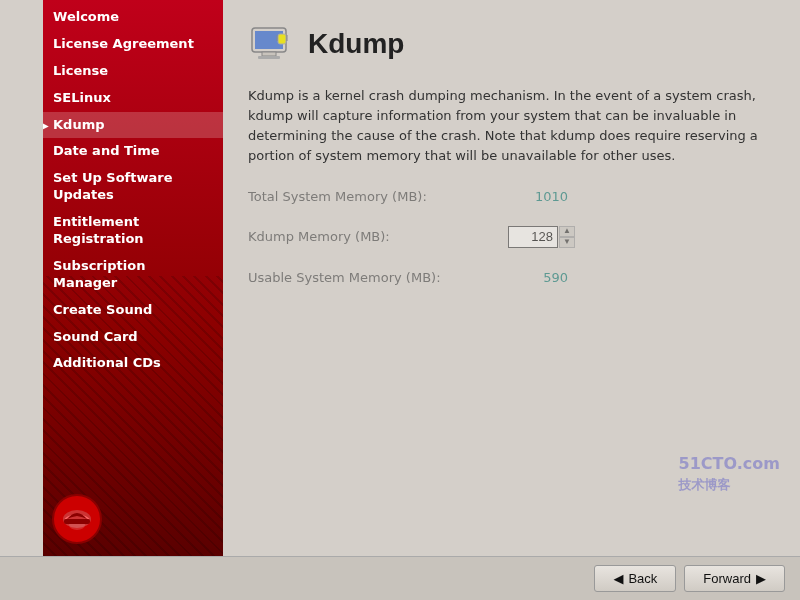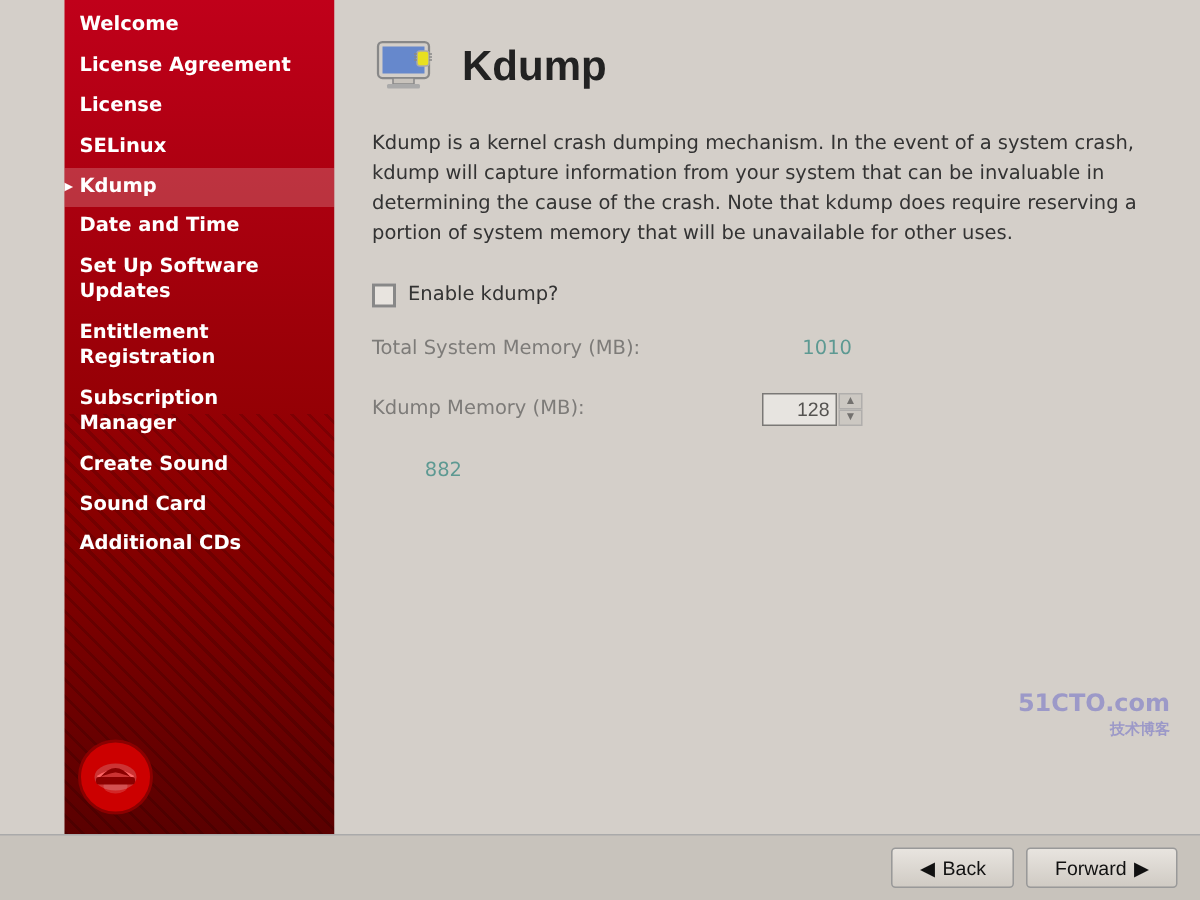--- a/index.html
+++ b/index.html
@@ -296,48 +296,45 @@
           <line x1="38" y1="16" x2="40" y2="16" stroke="#888" stroke-width="1"></line>
           <line x1="38" y1="18" x2="40" y2="18" stroke="#888" stroke-width="1"></line>
           <line x1="38" y1="20" x2="40" y2="20" stroke="#888" stroke-width="1"></line>
         </svg>
       </div>
       <h1 class="page-title">Kdump</h1>
     </div>
 
     <p class="page-description">Kdump is a kernel crash dumping mechanism. In the event of a system crash, kdump will capture information from your system that can be invaluable in determining the cause of the crash. Note that kdump does require reserving a portion of system memory that will be unavailable for other uses.</p>
 
-    <div class="enable-row">
-      <input type="checkbox" class="enable-checkbox" id="enable-kdump" style="">
-      <label class="enable-label" for="enable-kdump">Enable kdump?</label>
-    </div>
 
     <div class="memory-fields">
       <div class="memory-row">
         <span class="memory-label">Total System Memory (MB):</span>
         <span class="memory-value">1010</span>
       </div>
       <div class="memory-row">
         <span class="memory-label">Kdump Memory (MB):</span>
         <div class="spinbox-wrapper">
           <input type="text" class="spinbox-input" value="128" style="">
           <div class="spinbox-buttons">
             <button class="spinbox-btn">▲</button>
             <button class="spinbox-btn">▼</button>
           </div>
         </div>
       </div>
       <div class="memory-row">
-        <span class="memory-value">882</span>
+        <span class="memory-label">Usable System Memory (MB):</span>
+        <span class="memory-value">590</span>
       </div>
     </div>
 
     <div class="watermark">
       <div>51CTO.com</div>
-      <div style="font-size:10px;text-align:right;">技术博客</div>
+      <div style="font-size:13px;">技术博客</div>
     </div>
   </div>
 </div>
 
 <div class="bottom-bar">
   <button class="nav-button">
     <span>◀</span>
     <span>Back</span>
   </button>
   <button class="nav-button">

